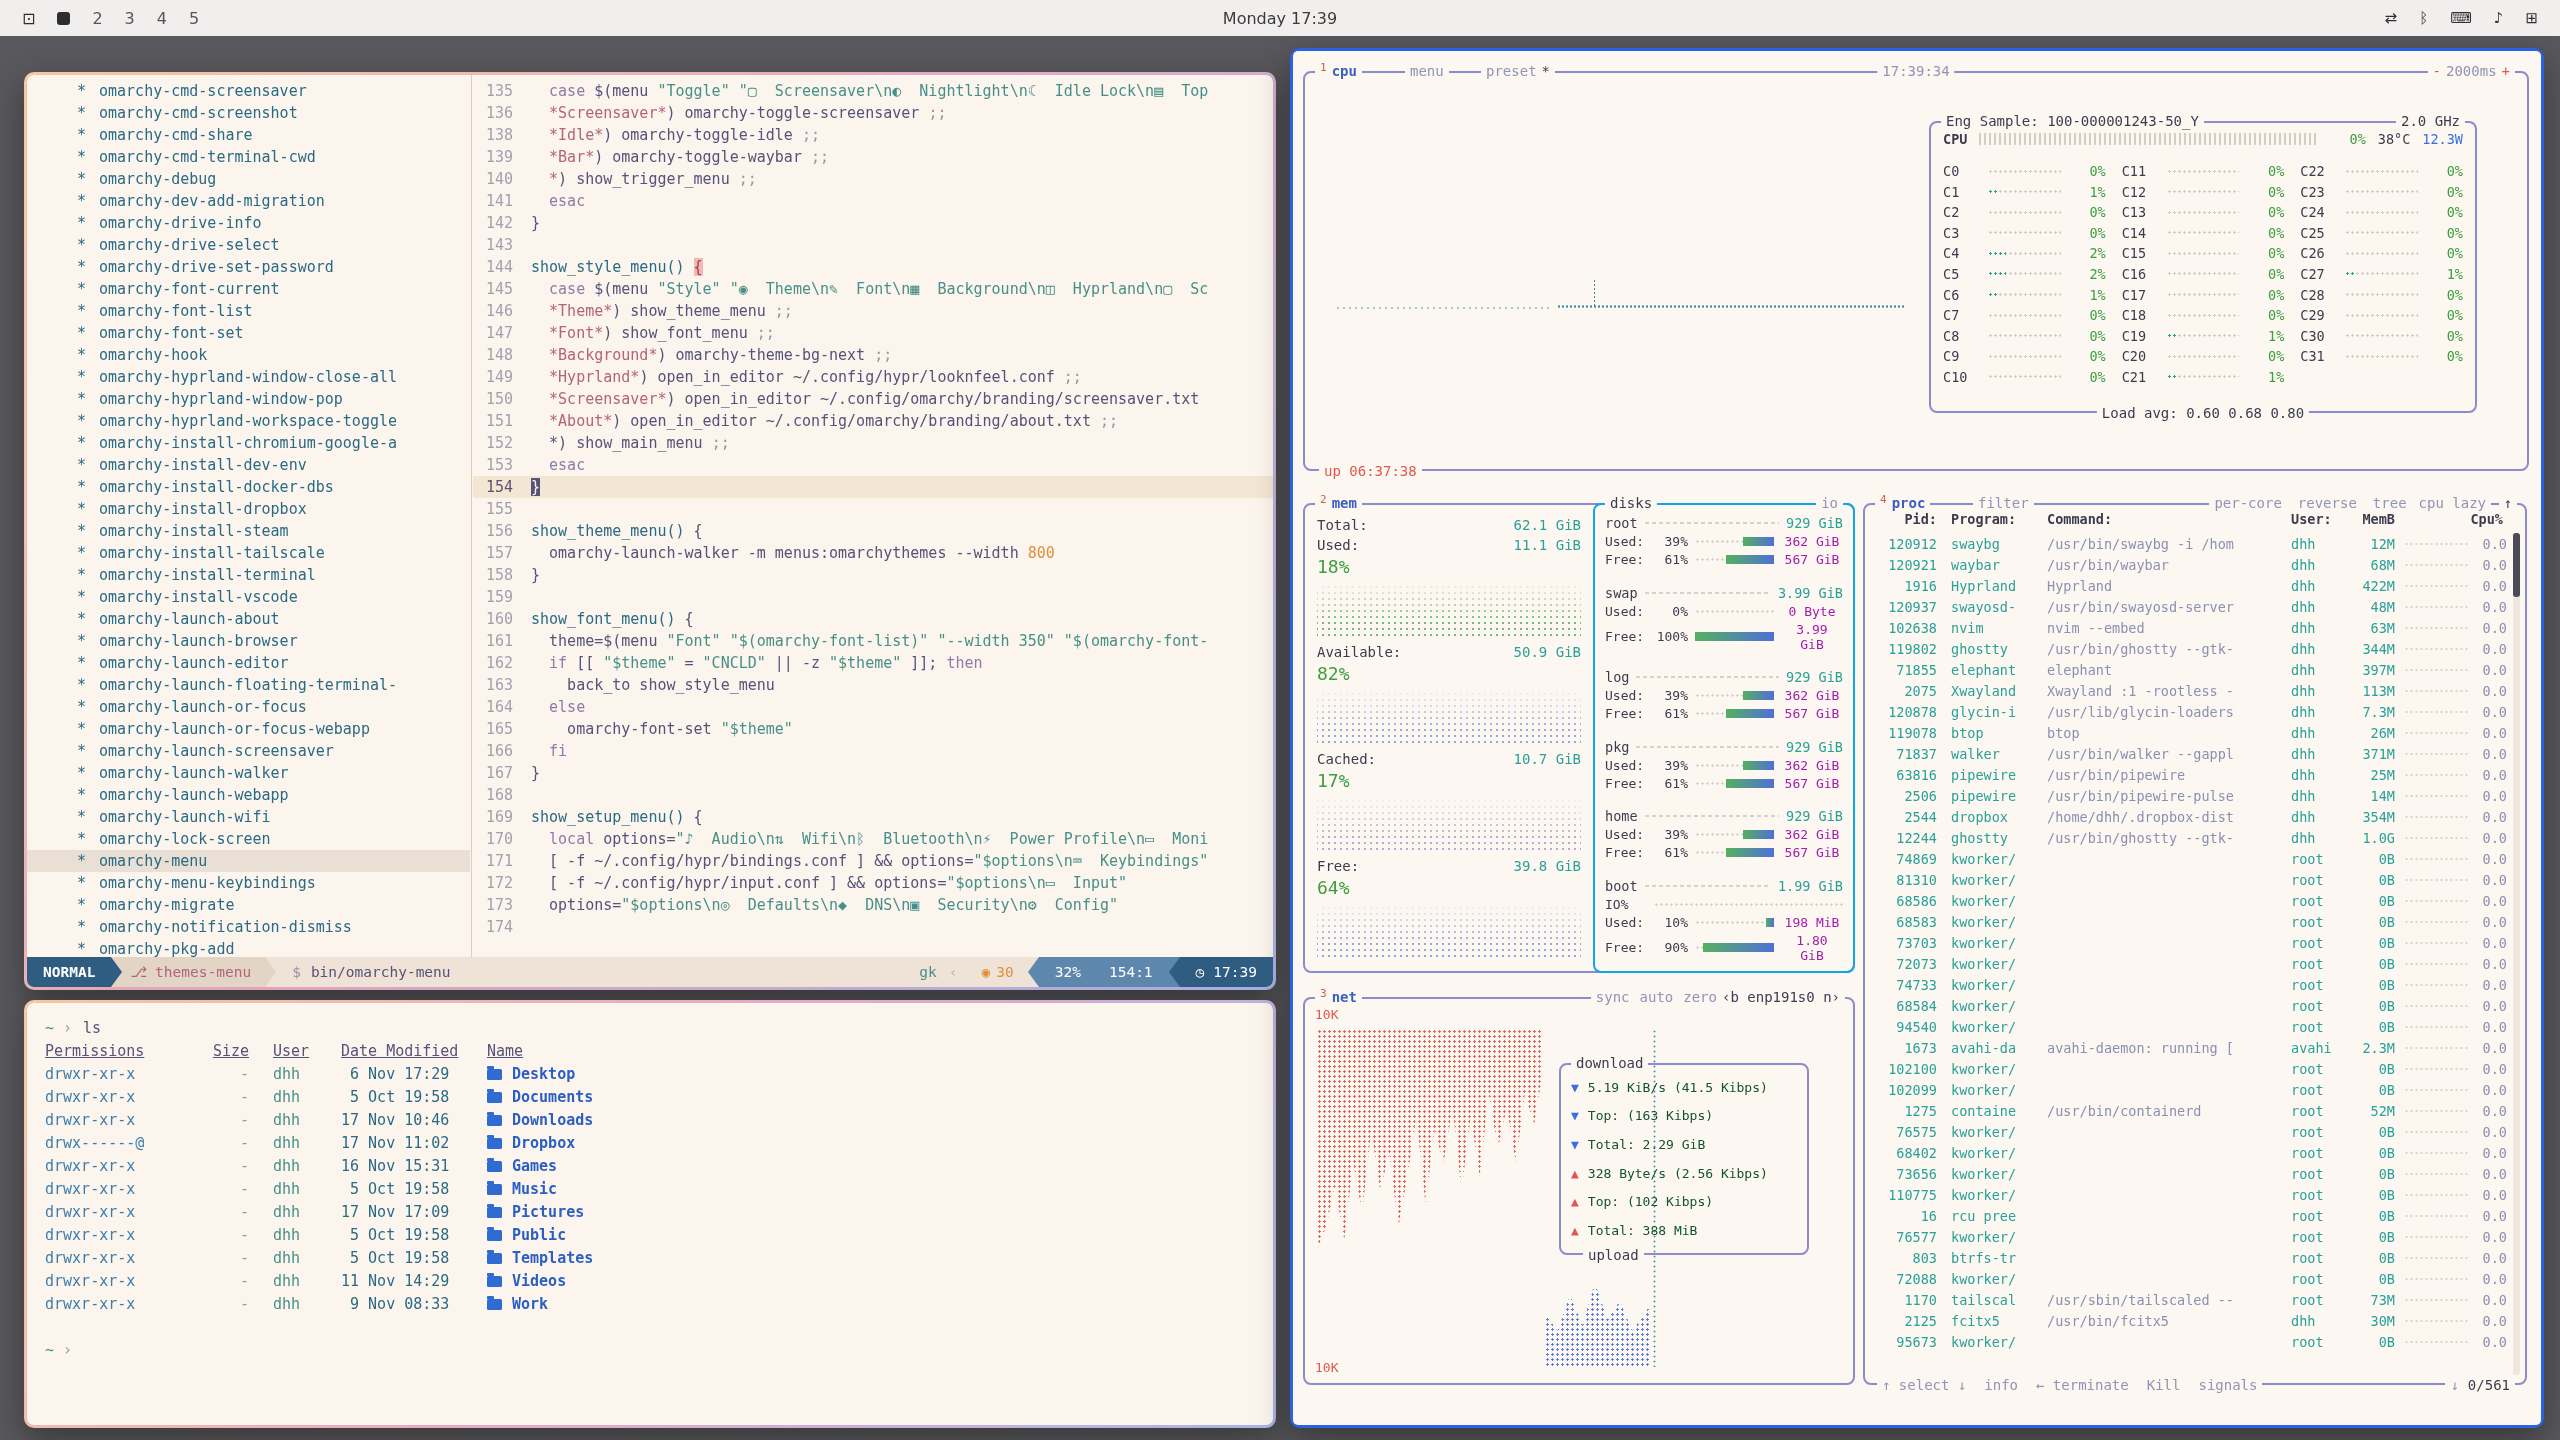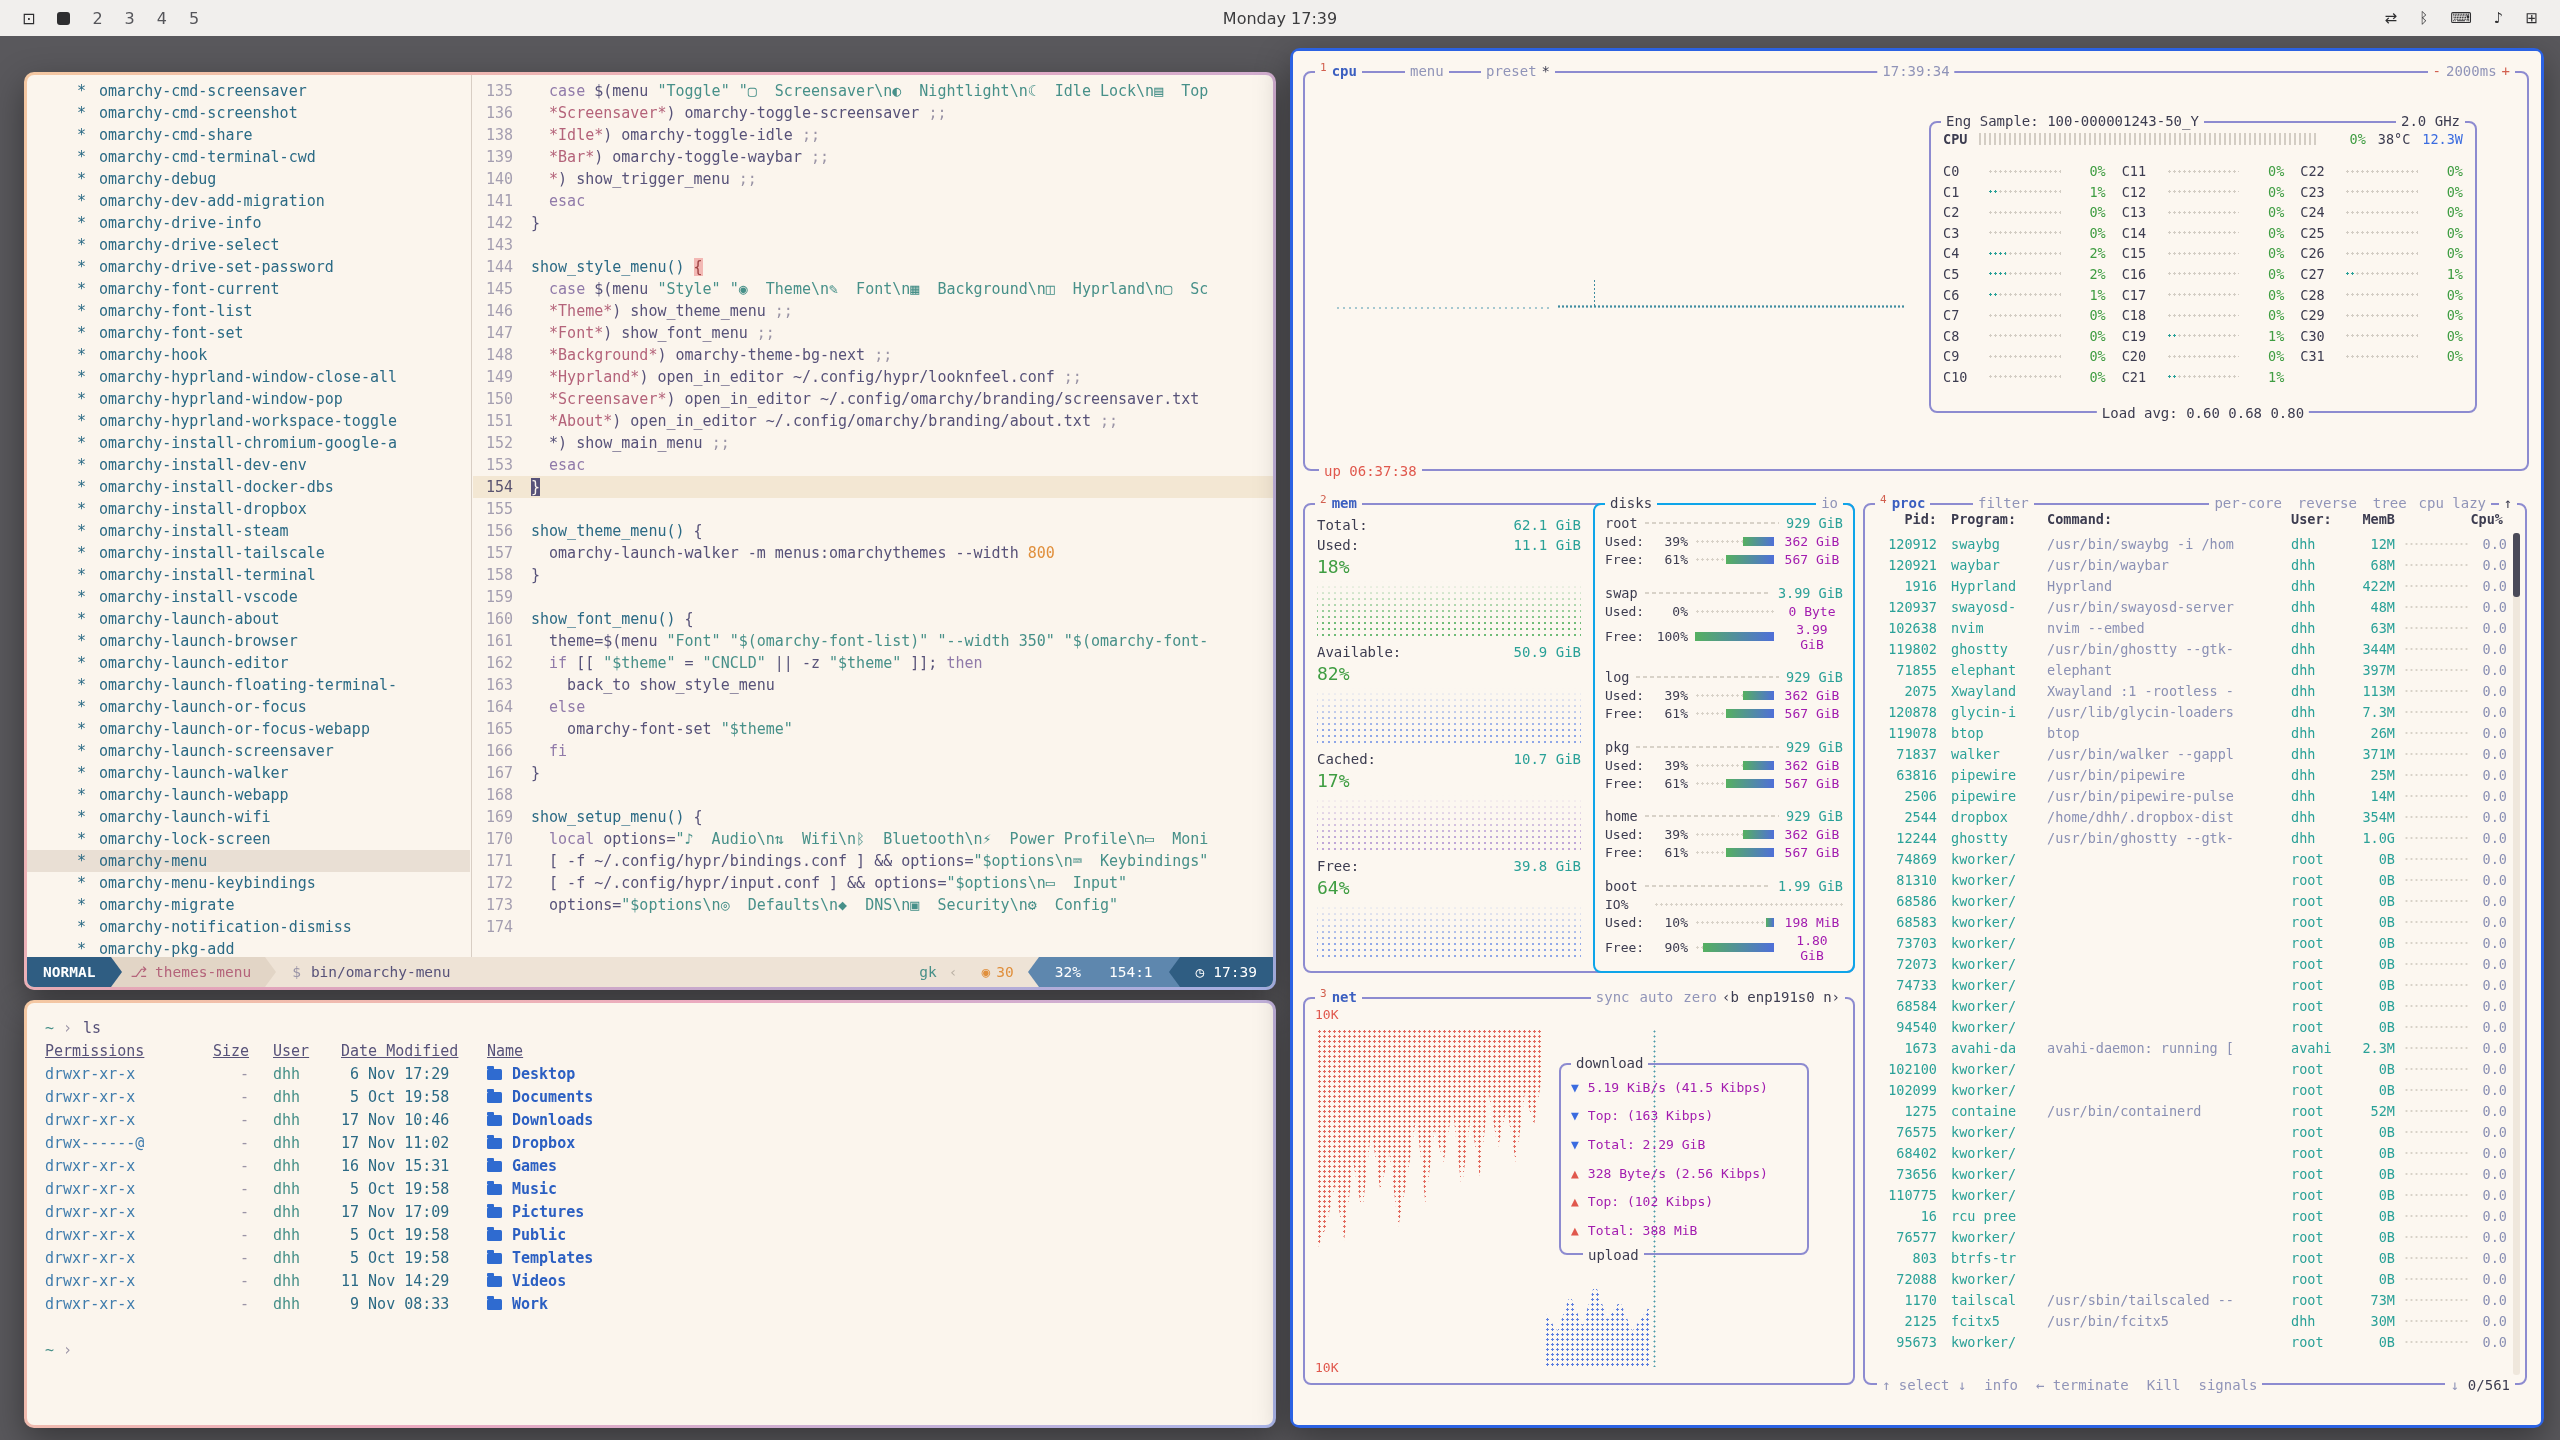--- a/index.html
+++ b/index.html
@@ -145,21 +145,21 @@
  clip-path:polygon(0% 0%,100% 0%,100% 18%,96% 42%,92% 28%,88% 58%,84% 34%,80% 52%,76% 28%,72% 64%,68% 38%,64% 70%,60% 34%,56% 58%,52% 44%,48% 76%,44% 38%,40% 64%,36% 86%,32% 54%,28% 70%,24% 44%,20% 80%,16% 58%,12% 92%,8% 68%,4% 86%,0% 96%)}
 .blue-field{position:absolute;left:240px;bottom:16px;width:104px;height:120px;background-image:radial-gradient(circle,#5d7fe0 1px,transparent 1.3px);background-size:5px 5px;
  clip-path:polygon(0% 100%,0% 55%,12% 70%,24% 40%,36% 65%,48% 30%,60% 60%,72% 45%,84% 70%,100% 50%,100% 100%)}
 .blue-line{position:absolute;left:348px;top:30px;bottom:16px;width:3px;background-image:radial-gradient(circle,#4a9aa8 .9px,transparent 1.1px);background-size:3px 5px}
 #net-panel{position:absolute;left:254px;top:64px;width:250px;height:192px;border:2px solid #8d8bd0;border-radius:8px}
 .t-dl{left:10px;color:#3c3c50}
 .bb-ul{left:22px;color:#3c3c50}
 #net-rows{position:absolute;inset:8px 10px;display:flex;flex-direction:column;justify-content:space-around;font-size:13px}
 .nr{display:flex;gap:9px;white-space:pre}
 .nr-a.d{color:#3b6ce0}.nr-a.u{color:#e0584d}
-.nr-t{color:#a21caf}
+.nr-t{color:#14532d}
 
 #proc-box{left:570px;top:452px;width:664px;height:882px}
 .t-proc{left:10px}.t-filter{left:108px}
 .t-popts{right:34px;gap:12px}
 .t-scrollup{right:8px;color:#3c3c50}
 #proc-head{position:absolute;left:8px;right:18px;top:6px;height:22px;display:flex;font-size:13.5px;color:#3c3c50;font-weight:bold}
 .ph-pid{width:64px;text-align:right}.ph-prog{width:106px;padding-left:14px}.ph-cmd{flex:1;padding-left:4px}
 .ph-user{width:58px}.ph-mem{width:46px;text-align:right}.ph-cpu{width:112px;text-align:right;padding-right:4px}
 #proc-rows{position:absolute;left:8px;right:18px;top:28px;bottom:8px;overflow:hidden;font-size:13.5px}
 .pr{display:flex;height:21px;align-items:center;white-space:nowrap}

